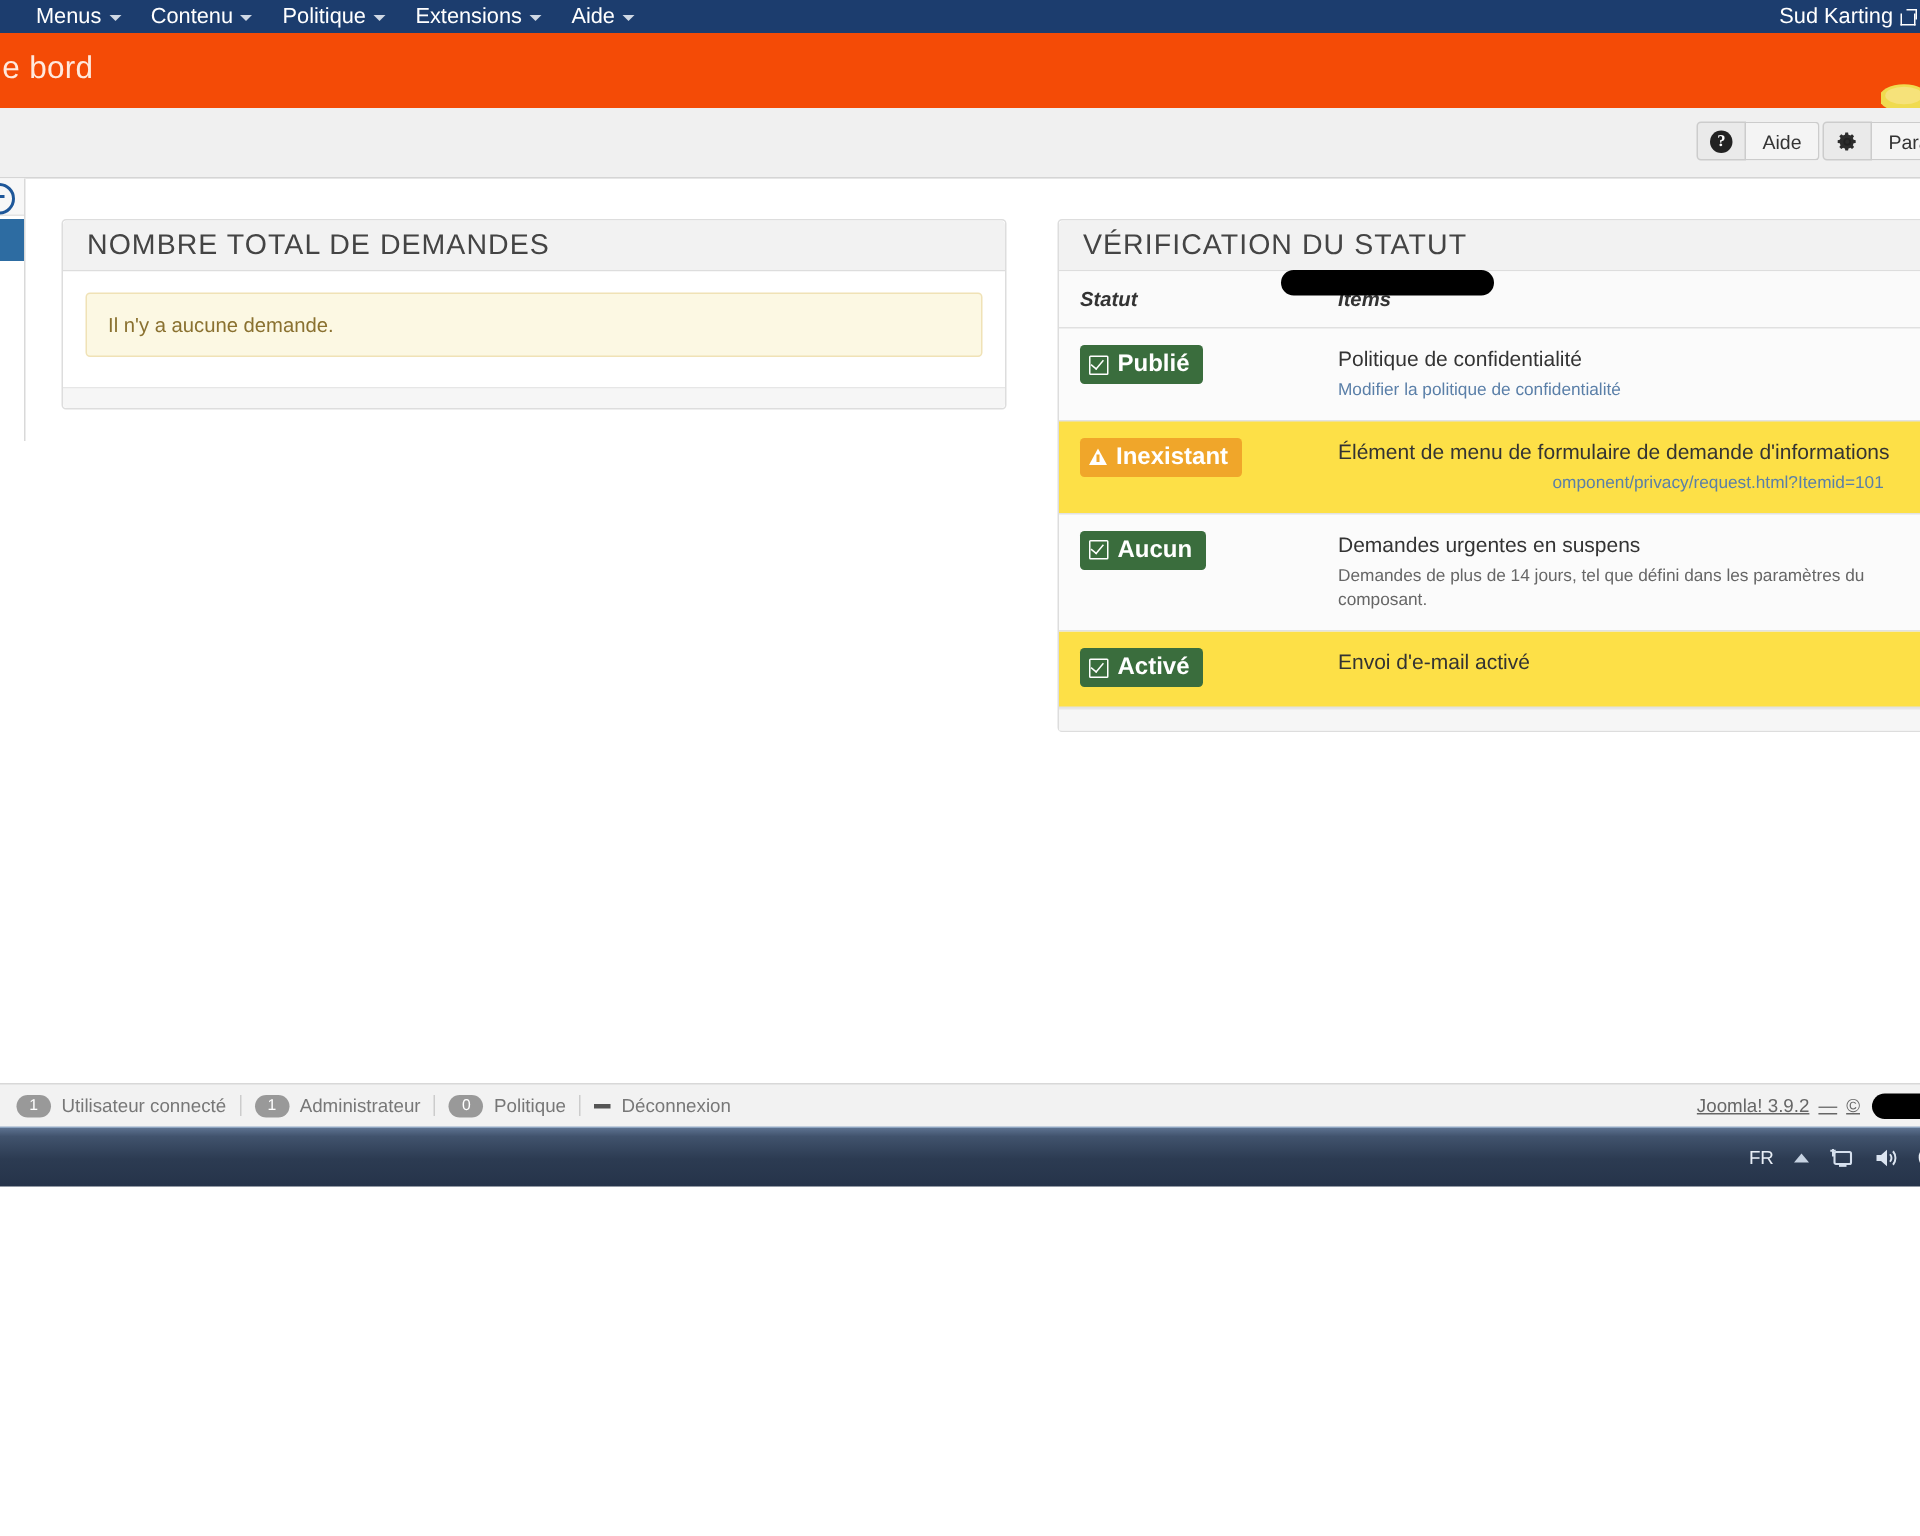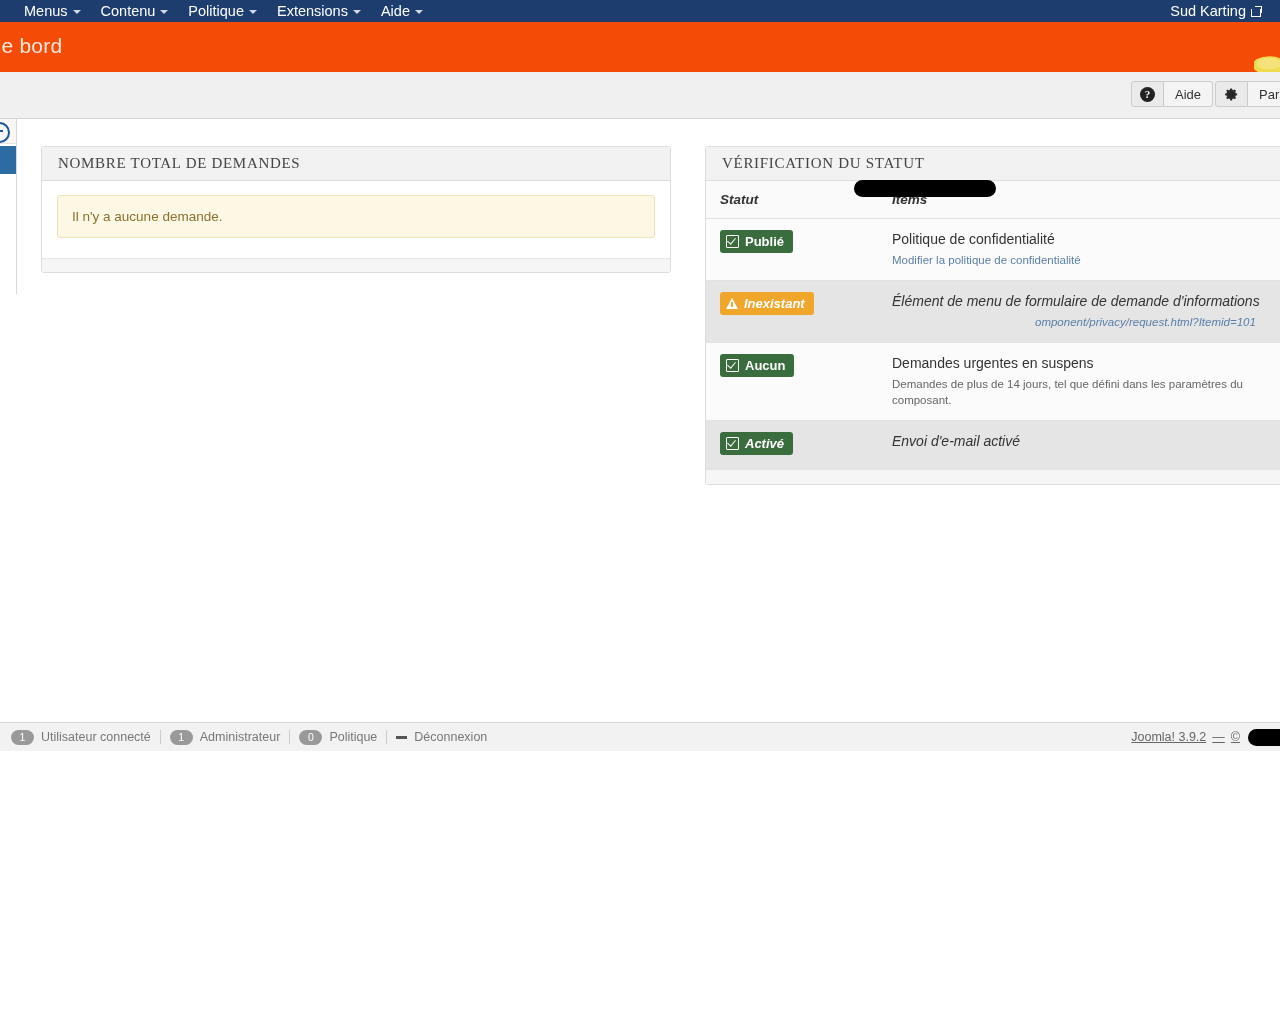--- a/index.html
+++ b/index.html
@@ -26,21 +26,21 @@
   }
   .caret {
     width: 0; height: 0; display: inline-block;
     border-left: 4px solid transparent;
     border-right: 4px solid transparent;
     border-top: 4px solid #cfd8e4;
     margin-top: 2px;
   }
   .nav-right {
     margin-left: auto; display: flex; align-items: center;
-    padding-right: 18px; color: #ffffff; font-size: 14.5px;
+    padding-right: 2px; color: #ffffff; font-size: 14.5px;
     gap: 5px; white-space: nowrap;
   }
   .ext-icon { display: inline-block; width: 11px; height: 11px; position: relative; }
   .ext-icon:before {
     content: ""; position: absolute; left: 0; bottom: 0;
     width: 8px; height: 7px; border: 1.4px solid #ffffff; border-top: none;
   }
   .ext-icon:after {
     content: ""; position: absolute; right: 0; top: 0;
     width: 6px; height: 6px;
@@ -114,23 +114,22 @@
   }
 
   
   .panel {
     position: absolute; background: #ffffff;
     border: 1px solid #dddddd; border-radius: 3px;
   }
   .panel-head {
     background: #f2f2f2; border-bottom: 1px solid #dddddd;
     padding: 0 16px; height: 33px; line-height: 33px;
-    font-size: 15px; color: #444444; letter-spacing: 0.7px;
+    font-size: 19px; color: #444444; letter-spacing: 0.7px;
     border-radius: 3px 3px 0 0;
-    font-family: Liberation Serif, serif;
   }
   .panel-body { padding: 14px 15px 20px 15px; }
   .alert-warn {
     background: #fcf8e3; border: 1px solid #f0e2b6; border-radius: 3px;
     color: #8a7130; font-size: 13.5px;
     padding: 13px 14px;
   }
   .panel-foot {
     height: 13px; background: #f6f6f6; border-top: 1px solid #e6e6e6;
     border-radius: 0 0 3px 3px;
@@ -142,24 +141,24 @@
     text-align: left; font-size: 13.5px; color: #333333; font-weight: bold;
     padding: 11px 10px 11px 14px; border-bottom: 1px solid #e0e0e0;
     background: #fafafa;
     font-style: italic;
   }
   .status-table th.col-status { width: 148px; }
   .status-table td {
     padding: 11px 10px 12px 14px; border-bottom: 1px solid #e2e2e2;
     vertical-align: top; background: #fbfbfb;
   }
-  .status-table tr.alt td { background: #e5e5e5; font-style: italic; }
+  .status-table tr.alt td { background: #fde047; }
   .badge {
     display: inline-flex; align-items: center; gap: 6px;
-    border-radius: 3px; color: #ffffff; font-size: 13px; font-weight: bold;
+    border-radius: 3px; color: #ffffff; font-size: 16px; font-weight: bold;
     padding: 4px 9px 4px 6px; white-space: nowrap;
   }
   .badge.green { background: #3a6d3d; }
   .badge.orange { background: #f0a62a; }
   .bx-check {
     width: 11px; height: 11px; border: 1.5px solid #ffffff; border-radius: 1px;
     position: relative; display: inline-block;
   }
   .bx-check:after {
     content: ""; position: absolute; left: 2px; top: 0px;
@@ -403,16 +402,33 @@
       </div>
     </div>
     <div class="sb-right">
       <span>Joomla! 3.9.2</span>
       <span>—</span>
       <span>©</span>
       <span class="copy-redact"></span>
     </div>
   </div>
 
+  <div class="taskbar">
+    <div class="tray">
+      <span>FR</span>
+      <span class="tray-up"></span>
+      <svg width="17" height="16" viewBox="0 0 17 16">
+        <rect x="4" y="4" width="11" height="8" rx="1" fill="none" stroke="#d6e0ee" stroke-width="1.4"></rect>
+        <rect x="7" y="12.5" width="5" height="1.4" fill="#d6e0ee"></rect>
+        <path d="M3 2 L3 7 M1.2 3.2 L4.8 3.2" stroke="#d6e0ee" stroke-width="1.3" fill="none"></path>
+      </svg>
+      <svg width="17" height="16" viewBox="0 0 17 16">
+        <path d="M2 6 L5 6 L9 2.5 L9 13.5 L5 10 L2 10 Z" fill="#dbe4f0"></path>
+        <path d="M11 5.5 a4 4 0 0 1 0 5" stroke="#dbe4f0" stroke-width="1.3" fill="none"></path>
+        <path d="M13 3.5 a7 7 0 0 1 0 9" stroke="#dbe4f0" stroke-width="1.3" fill="none"></path>
+      </svg>
+      <span class="tray-time">08,</span>
+    </div>
+  </div>
 
   <div class="below-fold"></div>
 
 </div>
 
 </body></html>

